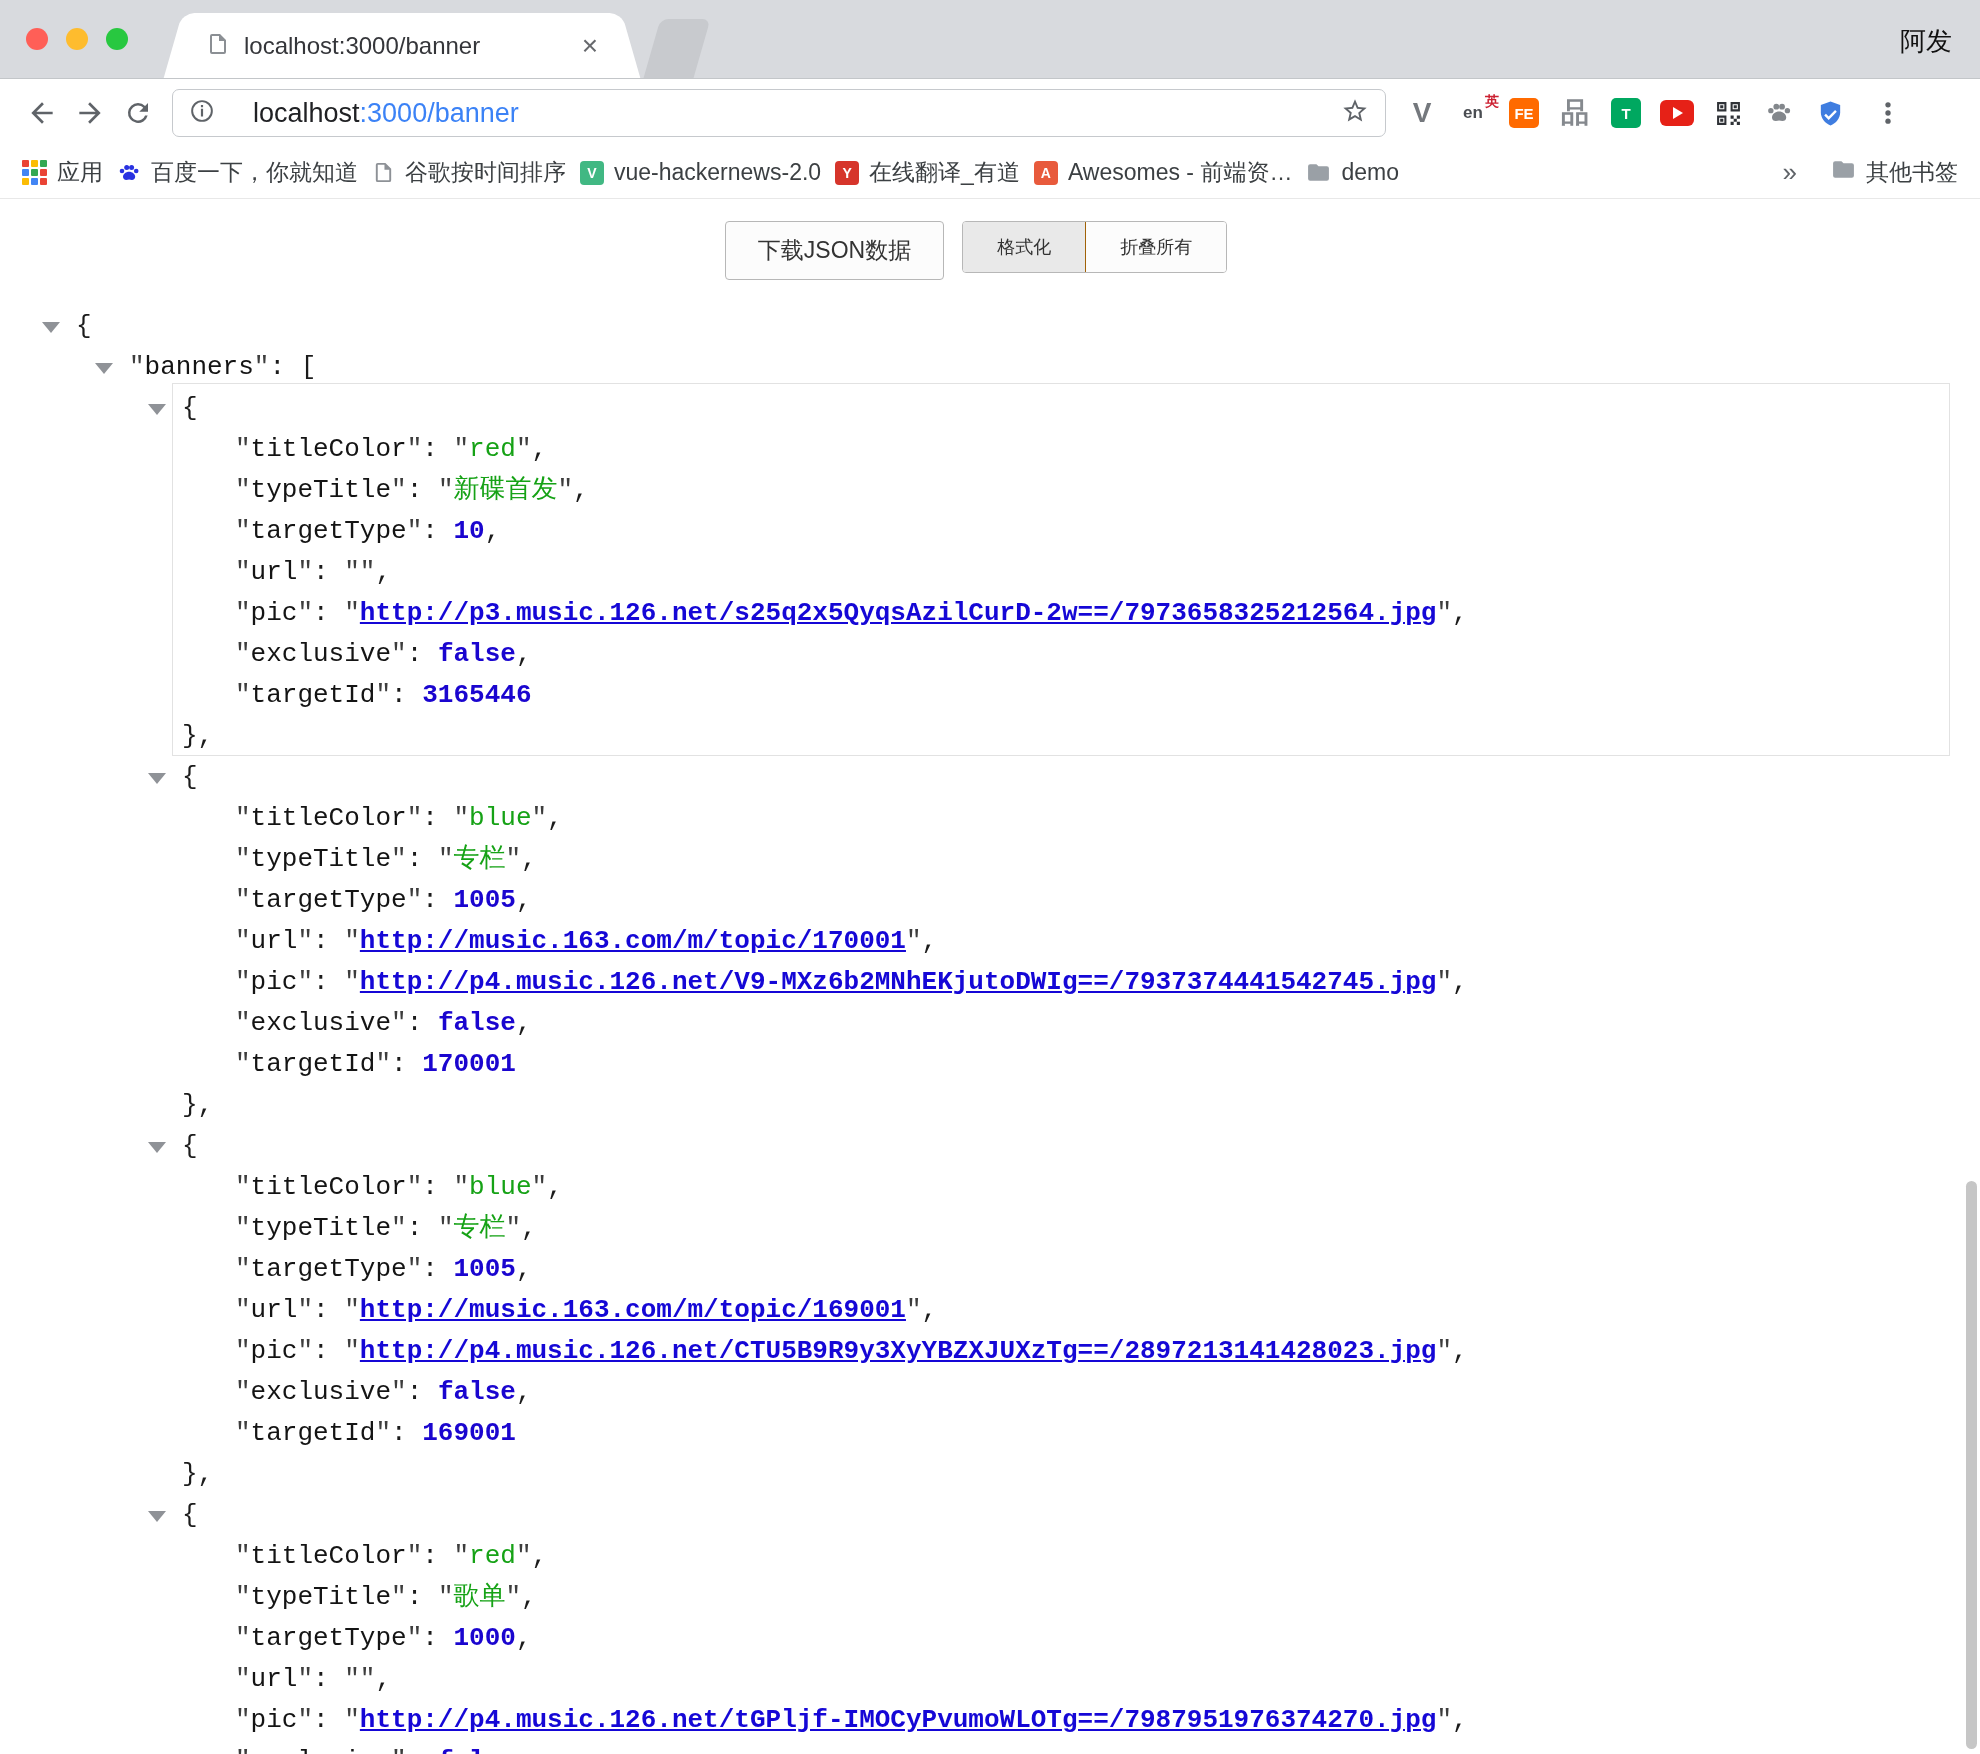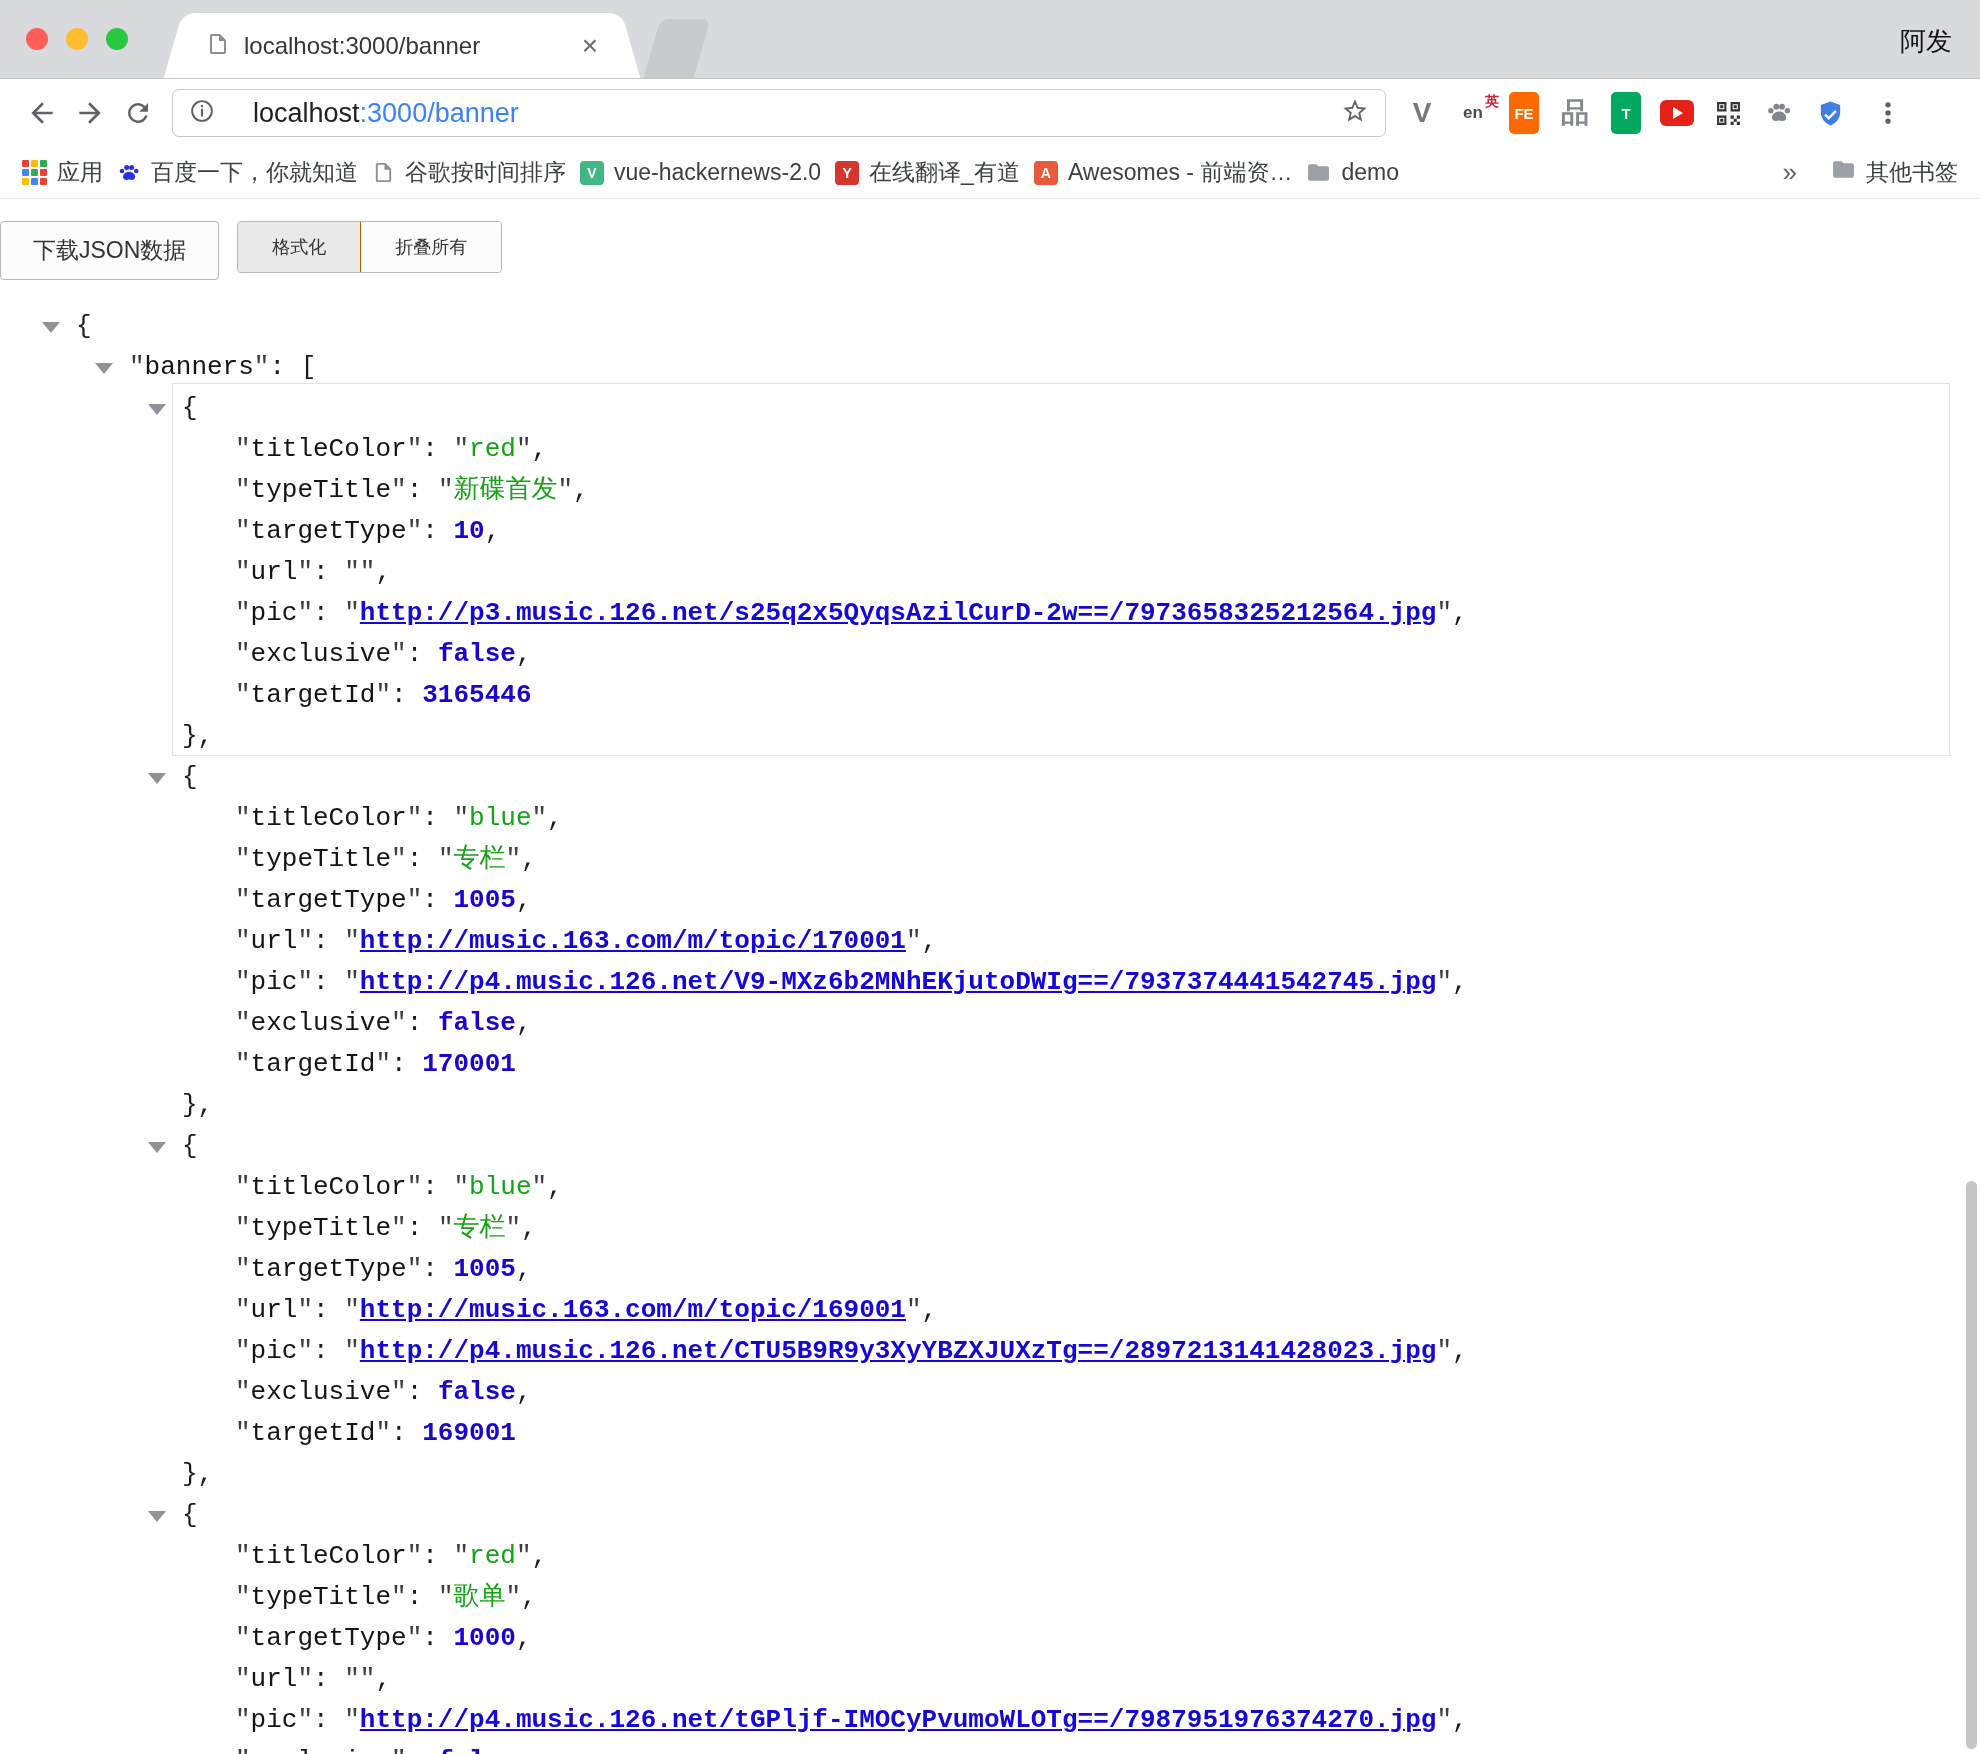--- a/index.html
+++ b/index.html
@@ -24,36 +24,36 @@
   .nav-btn{width:48px;height:48px;display:flex;align-items:center;justify-content:center;flex:0 0 auto;}
   .omnibox{width:1214px;height:48px;border:1px solid #c6c9cd;border-radius:7px;display:flex;align-items:center;padding:0 16px;box-sizing:border-box;margin-left:10px;flex:0 0 auto;background:#fff;}
   .omni-url{font-size:27px;margin-left:14px;flex:1;white-space:nowrap;overflow:hidden;}
   .host{color:#202124;margin-left:24px;}
   .rest{color:#3b82f6;}
   .ext-row{display:flex;align-items:center;gap:15px;margin-left:18px;}
   .ext{width:36px;height:36px;display:inline-flex;align-items:center;justify-content:center;}
   .ic-letter{font-weight:700;font-size:28px;}
   .ic-pen{font-size:17px;color:#4a4d52;font-weight:700;position:relative;}
   .ic-pen i{font-style:normal;font-size:14px;color:#cc2233;position:absolute;top:-10px;right:-16px;}
-  .ic-badge{width:30px;height:42px;border-radius:5px;color:#fff;font-weight:700;font-size:15px;display:inline-flex;align-items:center;justify-content:center;}
+  .ic-badge{width:30px;height:30px;border-radius:5px;color:#fff;font-weight:700;font-size:15px;display:inline-flex;align-items:center;justify-content:center;}
   .ic-circle{border-radius:50%;}
   .menu-btn{margin-left:16px;}
 
   
   .bookmarks{height:52px;background:#fff;display:flex;align-items:center;padding:0 22px;gap:34px;border-bottom:1px solid #e8e8e8;box-sizing:border-box;font-size:23px;color:#3c4043;}
   .bm{display:flex;align-items:center;gap:10px;white-space:nowrap;}
   .bm .ic-badge{width:24px;height:24px;font-size:14px;border-radius:4px;}
   .bm-spacer{flex:1;}
   .ic-grid{display:inline-grid;grid-template-columns:repeat(3,7px);grid-gap:2px;}
   .ic-grid i{width:7px;height:7px;border-radius:1px;display:block;}
   .chev{font-size:26px;color:#5f6368;}
 
   
   .content{position:relative;height:1554px;background:#fff;}
-  .actions{display:flex;justify-content:flex-start;align-items:flex-start;padding:22px 28px 0 0;gap:18px;}
+  .actions{display:flex;justify-content:center;align-items:flex-start;padding:22px 28px 0 0;gap:18px;}
   .btn{font-family:inherit;font-size:23px;color:#333;background:#fcfcfc;border:1px solid #b7b7b7;border-radius:4px;padding:13px 32px;cursor:pointer;}
   .btn-group{display:flex;border:1px solid #b7b7b7;border-radius:4px;overflow:hidden;}
   .btn-group .gbtn{font-family:inherit;font-size:18px;color:#333;border:none;padding:13px 34px;background:#fcfcfc;cursor:pointer;}
   .btn-group .gbtn+.gbtn{border-left:1px solid #a16207;}
   .gbtn.active{background:#e9e9e9;}
 
   #json-tree{margin-top:26px;font-family:"Liberation Mono","DejaVu Sans Mono",monospace;font-size:26px;color:#1b1b1b;}
   .ln{position:relative;height:41px;line-height:41px;white-space:nowrap;}
   .tri{position:absolute;top:16px;width:0;height:0;border-left:9px solid transparent;border-right:9px solid transparent;border-top:11px solid #8f9297;cursor:pointer;}
   .k{color:#141414;}

